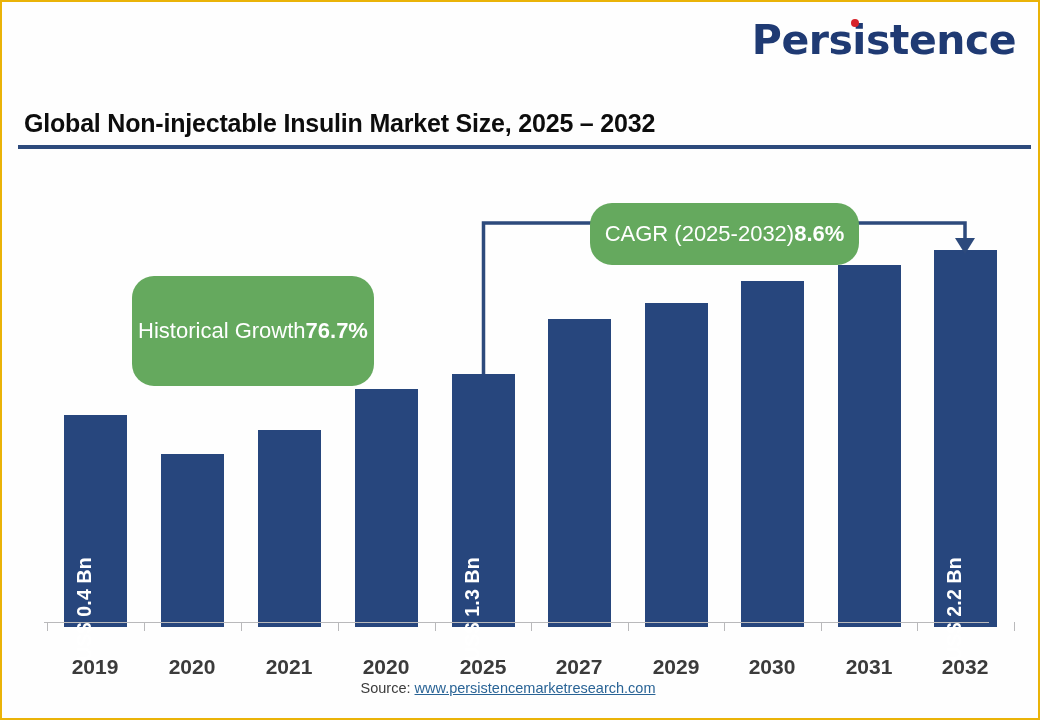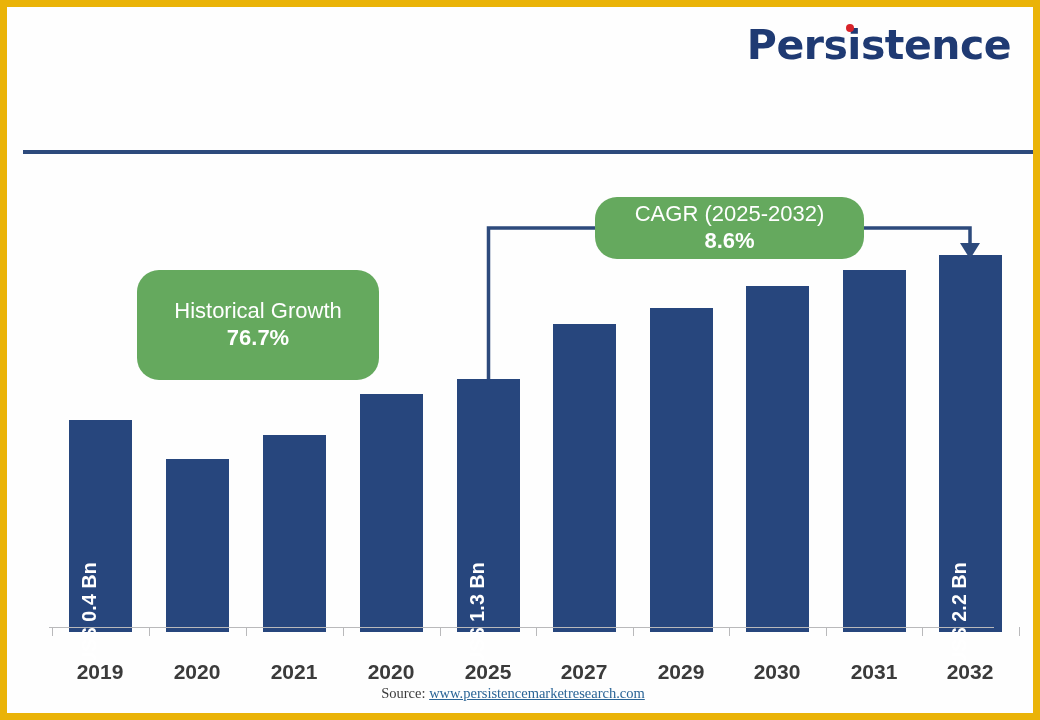--- a/index.html
+++ b/index.html
@@ -7,21 +7,21 @@
   html, body {
     margin: 0; padding: 0;
     background: #ffffff;
     font-family: "Liberation Sans", sans-serif;
   }
   #canvas {
     position: relative;
     width: 1040px;
     height: 720px;
     background: #fefefe;
-    border: 7px solid #eab308;
+    border: 2px solid #eab308;
     overflow: hidden;
   }
 
   
   #logo {
     position: absolute;
     right: 22px;
     top: 18px;
     text-align: right;
     line-height: 1;
@@ -132,24 +132,24 @@
 
   
   .badge {
     position: absolute;
     background: #65a95e;
     border-radius: 22px;
     color: #ffffff;
     text-align: center;
     font-family: "Liberation Sans", sans-serif;
     display: flex;
-    flex-direction: column;
     justify-content: center;
     align-items: center;
     line-height: 1.22;
+    margin-top: 11px;
   }
   .badge .ln { font-size: 22px; font-weight: normal; }
   .badge .val { font-size: 22px; font-weight: bold; }
 
   #badge-historical {
     left: 130px; top: 263px;
     width: 242px; height: 110px;
   }
   #badge-cagr {
     left: 588px; top: 190px;
@@ -165,39 +165,40 @@
   }
 
   
   #source {
     position: absolute;
     left: 0; top: 678px;
     width: 1012px;
     text-align: center;
     font-size: 14.5px;
     color: #3c3c3c;
-    font-family: Liberation Serif, serif;
+    font-family: Liberation Sans, sans-serif;
   }
   #source .link {
     color: #2a6496;
     text-decoration: underline;
   }
 </style>
 </head>
 <body>
 
 <div id="canvas">
 
   <div id="logo">
     <div class="brand" style="color: rgb(31, 58, 115);">
       <span>Persistence</span>
       <span class="reddot" style="background: rgb(216, 35, 42);"></span>
     </div>
   </div>
 
+  <div id="chart-title">Global Non-injectable Insulin Market Size, 2025 – 2032</div>
   <div id="title-rule" style="background: rgb(45, 74, 124);"></div>
 
   <div id="plot">
     <div id="bars">
         <div class="bar" style="left: 62px; height: 212px; background: rgb(39, 70, 125);">
           <span class="bar-label">US$ 0.4 Bn</span>
         </div>
         <div class="bar" style="left: 159px; height: 173px; background: rgb(39, 70, 125);"></div>
         <div class="bar" style="left: 256px; height: 197px; background: rgb(39, 70, 125);"></div>
         <div class="bar" style="left: 353px; height: 238px; background: rgb(39, 70, 125);"></div>

